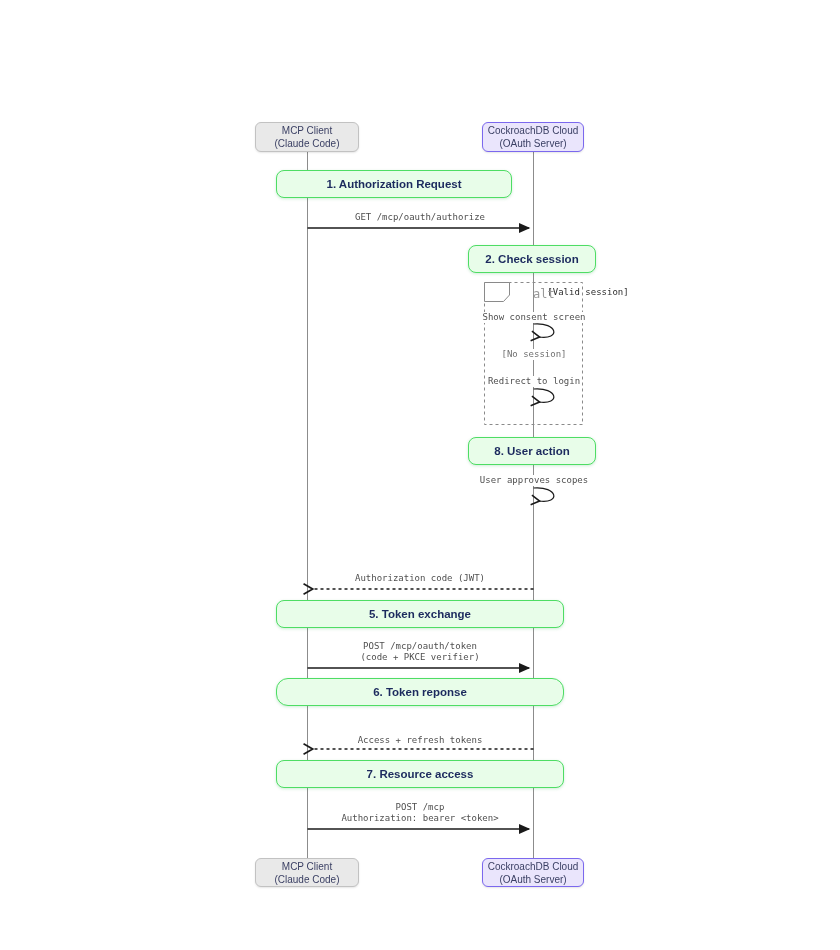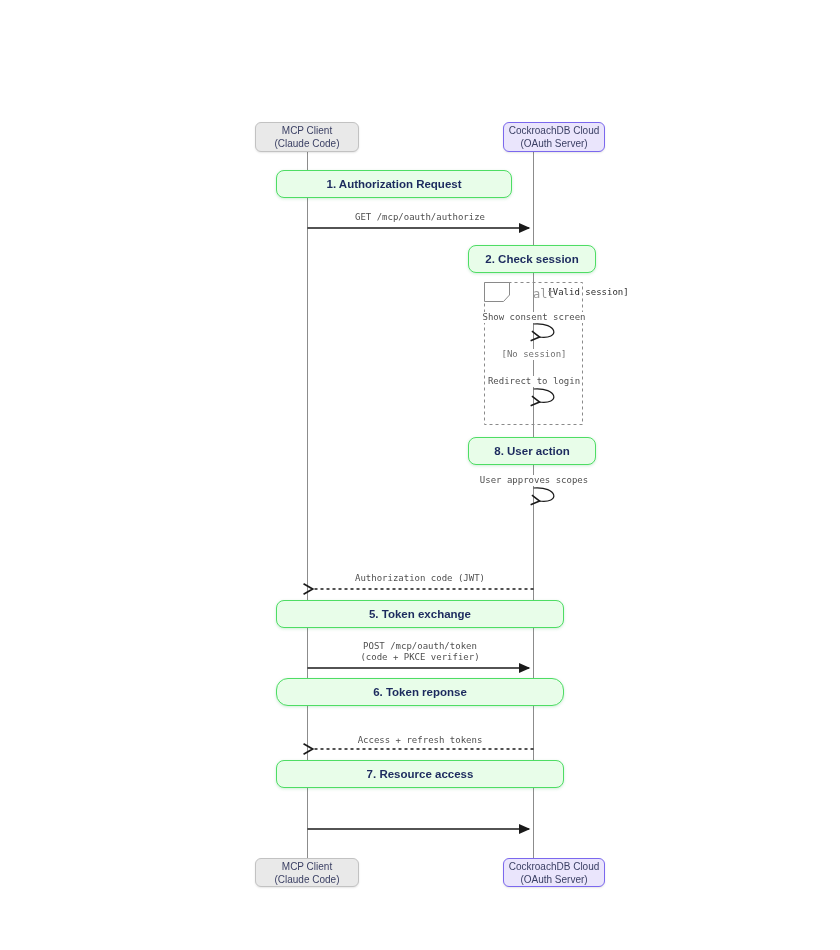--- a/index.html
+++ b/index.html
@@ -9,21 +9,21 @@
   }
   .abs{position:absolute;box-sizing:border-box;}
   svg.layer{position:absolute;left:0;top:0;width:840px;height:950px;}
 
   .actor{
     background:#e9e9e9;border:1px solid #c2c2c2;border-radius:6px;
     color:#3a3f63;font-size:10px;line-height:13px;text-align:center;
     display:flex;flex-direction:column;justify-content:center;
     box-shadow:0 1px 2px rgba(0,0,0,0.10);z-index:3;
   }
-  .actor.server{background:#eae5fc;border:1px solid #7b68ee;margin-left:21px;}
+  .actor.server{background:#eae5fc;border:1px solid #7b68ee;}
 
   .note{
     background:#e8fde9;border:1.5px solid #4edd64;border-radius:8px;
     color:#1c2a5e;font-size:11.5px;font-weight:bold;text-align:center;
     display:flex;align-items:center;justify-content:center;
     box-shadow:0 1px 3px rgba(60,180,90,0.25);z-index:4;
   }
 
   .msg{
     font-family:"DejaVu Sans Mono",monospace;font-size:9px;line-height:11px;
@@ -117,14 +117,15 @@
   <div class="abs msg" style="left:534px;top:376px;">Redirect to login</div>
 
   <div class="abs msg" style="left:534px;top:475px;">User approves scopes</div>
 
   <div class="abs msg" style="left:420px;top:573px;">Authorization code (JWT)</div>
 
   <div class="abs msg" style="left:420px;top:641px;"><span>POST /mcp/oauth/token</span><br><span>(code + PKCE verifier)</span></div>
 
   <div class="abs msg" style="left:420px;top:735px;">Access + refresh tokens</div>
 
+  <div class="abs msg" style="left:420px;top:802px;"><span>POST /mcp</span><br><span>Authorization: bearer &lt;token&gt;</span></div>
 
 </div>
 
 </body></html>

